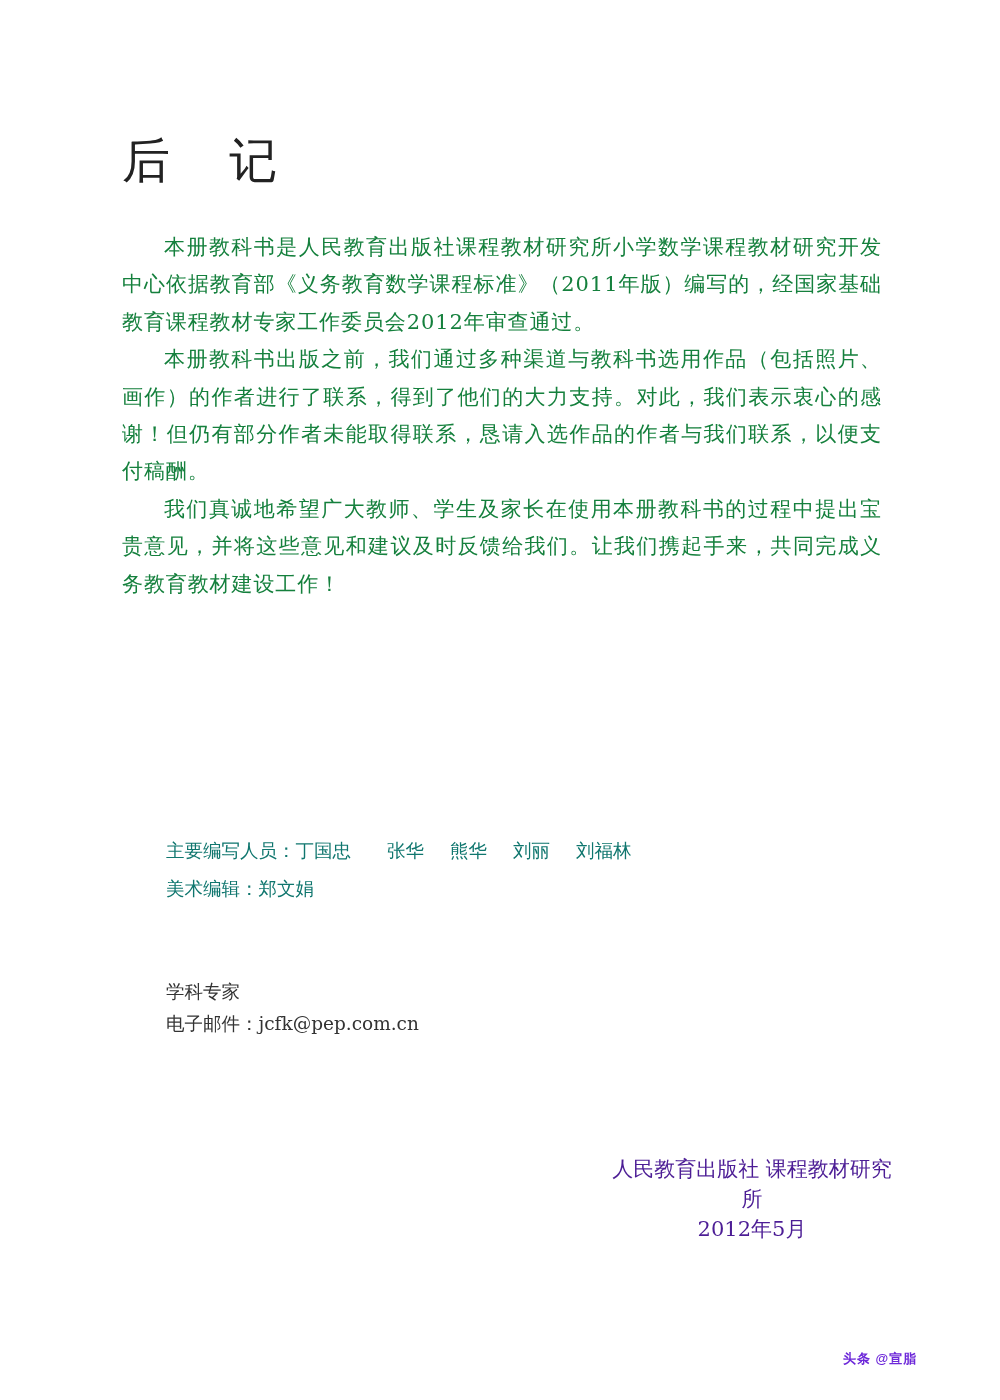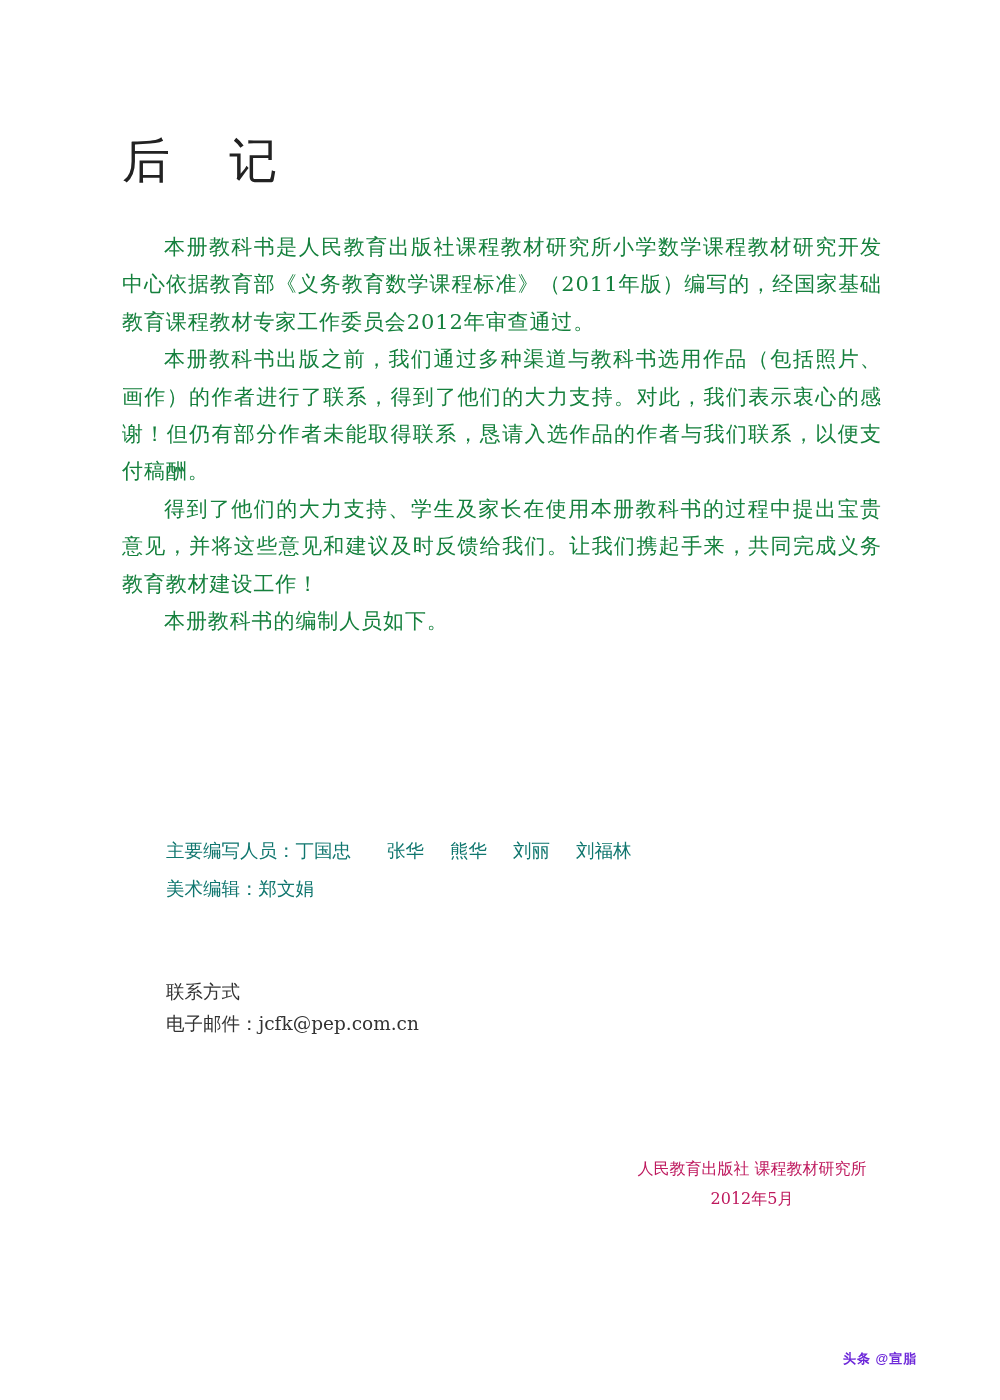--- a/index.html
+++ b/index.html
@@ -57,23 +57,23 @@
     top: 976px;
     font-size: 18.5px;
     line-height: 32px;
     color: #333;
   }
   .signoff {
     position: absolute;
     left: 612px;
     top: 1154px;
     width: 280px;
-    font-size: 16px;
+    font-size: 21px;
     line-height: 30px;
-    color: #be185d;
+    color: #4c1d95;
     text-align: center;
   }
   .watermark {
     position: absolute;
     left: 843px;
     top: 1350px;
     font-family: Liberation Sans, sans-serif;
     font-size: 13px;
     color: #6d28d9;
     font-weight: bold;
@@ -81,35 +81,34 @@
   }
 </style>
 </head>
 <body>
 
 <h1 class="title">后 记</h1>
 
 <div class="body-text">
   <p>本册教科书是人民教育出版社课程教材研究所小学数学课程教材研究开发中心依据教育部《义务教育数学课程标准》（2011年版）编写的，经国家基础教育课程教材专家工作委员会2012年审查通过。</p>
   <p>本册教科书出版之前，我们通过多种渠道与教科书选用作品（包括照片、画作）的作者进行了联系，得到了他们的大力支持。对此，我们表示衷心的感谢！但仍有部分作者未能取得联系，恳请入选作品的作者与我们联系，以便支付稿酬。</p>
-  <p>得到了他们的大力支持、学生及家长在使用本册教科书的过程中提出宝贵意见，并将这些意见和建议及时反馈给我们。让我们携起手来，共同完成义务教育教材建设工作！</p>
-  <p>本册教科书的编制人员如下。</p>
+  <p>我们真诚地希望广大教师、学生及家长在使用本册教科书的过程中提出宝贵意见，并将这些意见和建议及时反馈给我们。让我们携起手来，共同完成义务教育教材建设工作！</p>
 </div>
 
 <div class="staff">
   <div class="row">
     <span>主要编写人员：</span><span class="name first">丁国忠</span><span class="name">张华</span><span class="name">熊华</span><span class="name">刘丽</span><span class="name">刘福林</span>
   </div>
   <div class="row">
     <span>美术编辑：</span><span>郑文娟</span>
   </div>
 </div>
 
 <div class="contact">
-  <div>联系方式</div>
+  <div>学科专家</div>
   <div>
     <span>电子邮件：</span><span>jcfk@pep.com.cn</span>
   </div>
 </div>
 
 <div class="signoff">
   <div>人民教育出版社 课程教材研究所</div>
   <div>2012年5月</div>
 </div>
 

